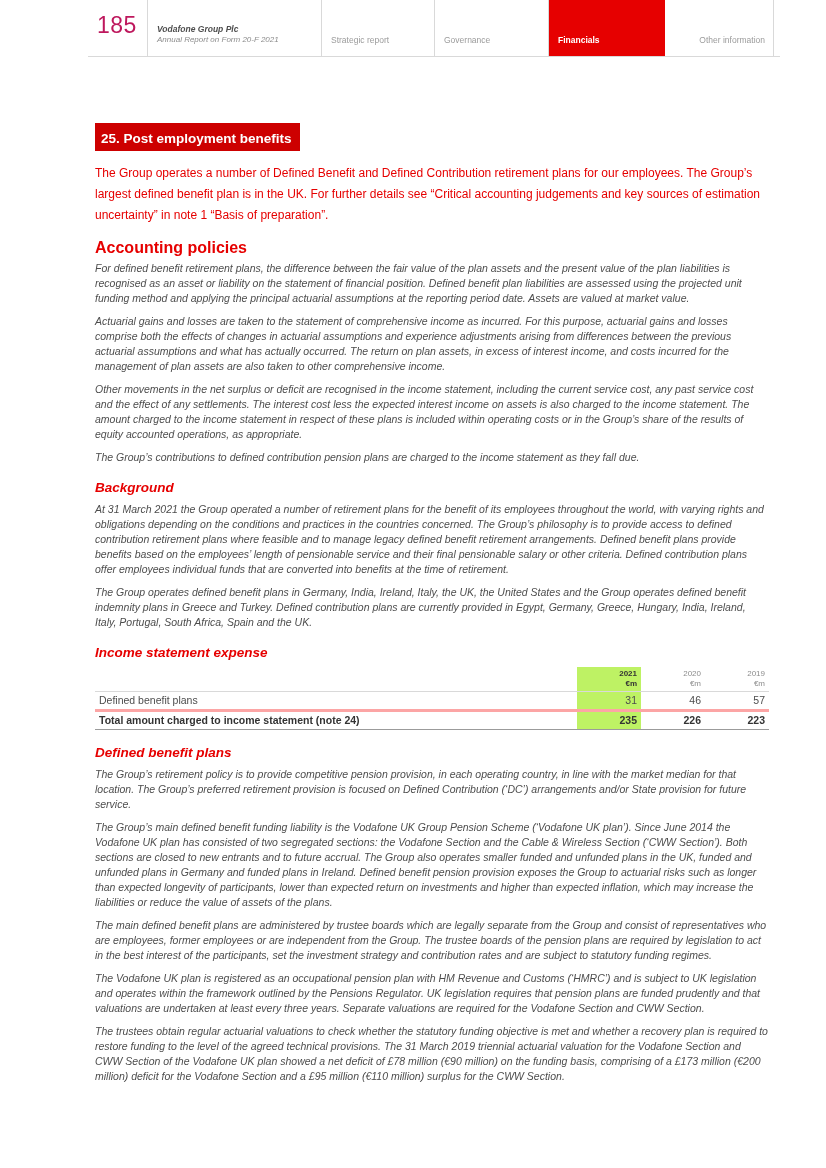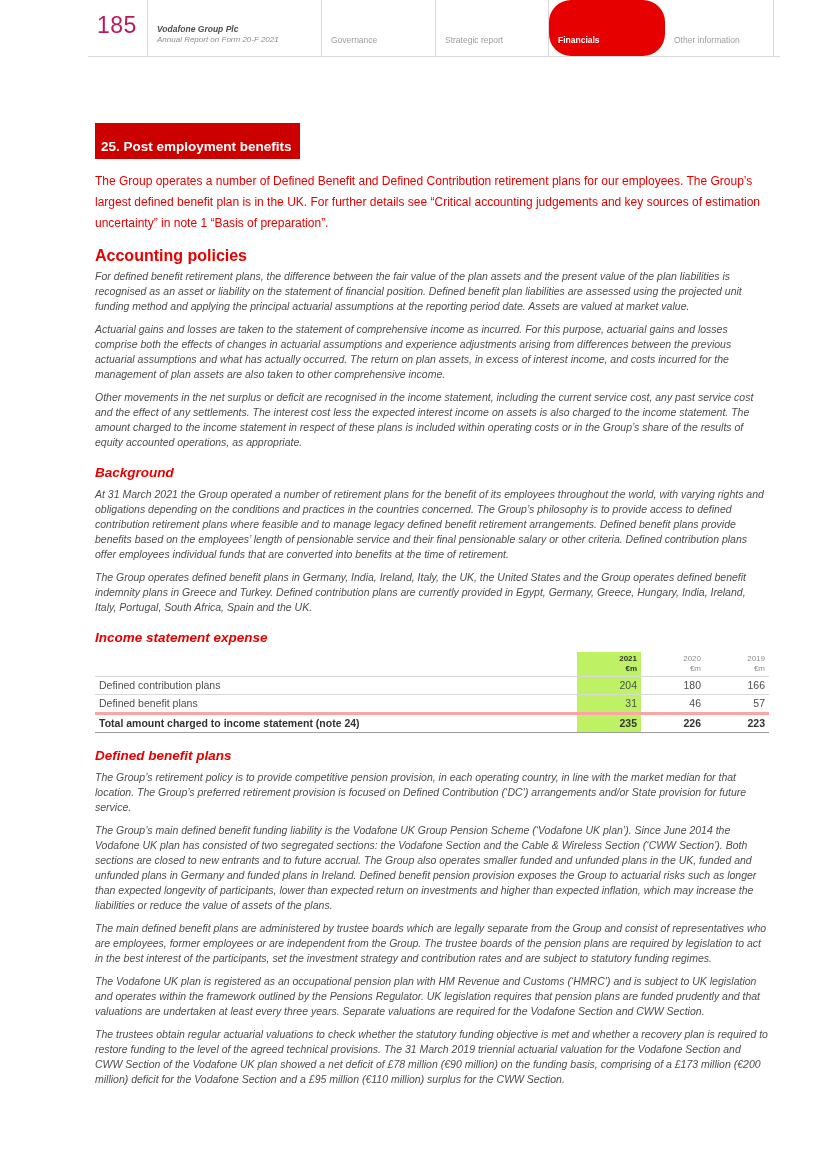--- a/index.html
+++ b/index.html
@@ -24,38 +24,37 @@
     padding: 0 8px 11px 9px;
     border-right: 1px solid #d9d9d9;
   }
   .h-cell.pageno { width: 60px; justify-content: center; padding-bottom: 6px; }
   .page-number { font-size: 23px; color: #be185d; letter-spacing: 0.5px; }
   .h-cell.titleblock { width: 174px; font-style: italic; }
   .doc-company { font-size: 8.5px; font-weight: bold; color: #4d4d4d; line-height: 11px; }
   .doc-report { font-size: 8px; color: #8c8c8c; line-height: 10px; }
   .h-cell.nav { width: 113px; font-size: 8.5px; color: #9b9b9b; }
   .h-cell.nav.n2 { width: 114px; }
-  .h-cell.nav.n4 { width: 109px; }
+  .h-cell.nav.n4 { width: 109px; align-items: flex-end; }
   .h-cell.nav.active {
     width: 116px;
     background: #e60000;
     color: #ffffff; font-weight: bold;
     border-right: none;
-    border-radius: 22px;
   }
 
   
   .content { margin: 0 57px 0 95px; }
 
   .section-title-band {
     display: inline-block;
     background: #cd0000;
     color: #ffffff;
     font-size: 13.5px; font-weight: bold;
-    padding: 16px 8px 5px 6px;
+    padding: 8px 8px 5px 6px;
     margin-top: 66px;
   }
 
   .intro {
     color: #e60000;
     font-size: 12px; line-height: 21px;
     margin-top: 12px;
   }
 
   .subhead {
@@ -105,44 +104,45 @@
 <body>
 
 <div class="header">
   <div class="h-cell pageno">
     <span class="page-number">185</span>
   </div>
   <div class="h-cell titleblock">
     <span class="doc-company">Vodafone Group Plc</span>
     <span class="doc-report">Annual Report on Form 20-F 2021</span>
   </div>
+  <div class="h-cell nav n1">
+    <span>Strategic report</span>
+  </div>
   <div class="h-cell nav n2">
     <span>Governance</span>
-  </div>
-  <div class="h-cell nav n1">
-    <span>Strategic report</span>
   </div>
   <div class="h-cell nav active n3">
     <span>Financials</span>
   </div>
   <div class="h-cell nav n4">
     <span>Other information</span>
   </div>
 </div>
 
 <div class="content">
 
   <div class="section-title-band">25. Post employment benefits</div>
 
   <div class="intro">The Group operates a number of Defined Benefit and Defined Contribution retirement plans for our employees. The Group’s largest defined benefit plan is in the UK. For further details see “Critical accounting judgements and key sources of estimation uncertainty” in note 1 “Basis of preparation”.</div>
 
   <div class="subhead">Accounting policies</div>
   <p class="body">For defined benefit retirement plans, the difference between the fair value of the plan assets and the present value of the plan liabilities is recognised as an asset or liability on the statement of financial position. Defined benefit plan liabilities are assessed using the projected unit funding method and applying the principal actuarial assumptions at the reporting period date. Assets are valued at market value.</p>
   <p class="body">Actuarial gains and losses are taken to the statement of comprehensive income as incurred. For this purpose, actuarial gains and losses comprise both the effects of changes in actuarial assumptions and experience adjustments arising from differences between the previous actuarial assumptions and what has actually occurred. The return on plan assets, in excess of interest income, and costs incurred for the management of plan assets are also taken to other comprehensive income.</p>
   <p class="body">Other movements in the net surplus or deficit are recognised in the income statement, including the current service cost, any past service cost and the effect of any settlements. The interest cost less the expected interest income on assets is also charged to the income statement. The amount charged to the income statement in respect of these plans is included within operating costs or in the Group’s share of the results of equity accounted operations, as appropriate.</p>
+  <p class="body">The Group’s contributions to defined contribution pension plans are charged to the income statement as they fall due.</p>
 
   <div class="sechead">Background</div>
   <p class="body">At 31 March 2021 the Group operated a number of retirement plans for the benefit of its employees throughout the world, with varying rights and obligations depending on the conditions and practices in the countries concerned. The Group’s philosophy is to provide access to defined contribution retirement plans where feasible and to manage legacy defined benefit retirement arrangements. Defined benefit plans provide benefits based on the employees’ length of pensionable service and their final pensionable salary or other criteria. Defined contribution plans offer employees individual funds that are converted into benefits at the time of retirement.</p>
   <p class="body">The Group operates defined benefit plans in Germany, India, Ireland, Italy, the UK, the United States and the Group operates defined benefit indemnity plans in Greece and Turkey. Defined contribution plans are currently provided in Egypt, Germany, Greece, Hungary, India, Ireland, Italy, Portugal, South Africa, Spain and the UK.</p>
 
   <div class="sechead">Income statement expense</div>
 
   <table class="income">
     <thead>
       <tr>
@@ -156,26 +156,20 @@
           <span>€m</span>
         </th>
         <th class="num">
           <span>2019</span><br>
           <span>€m</span>
         </th>
       </tr>
     </thead>
     <tbody>
       <tr>
-        <td class="lbl">Defined contribution plans</td>
-        <td class="num shade">204</td>
-        <td class="num">180</td>
-        <td class="num">166</td>
-      </tr>
-      <tr>
         <td class="lbl">Defined benefit plans</td>
         <td class="num shade">31</td>
         <td class="num">46</td>
         <td class="num">57</td>
       </tr>
       <tr class="total">
         <td class="lbl">Total amount charged to income statement (note 24)</td>
         <td class="num shade">235</td>
         <td class="num">226</td>
         <td class="num">223</td>

